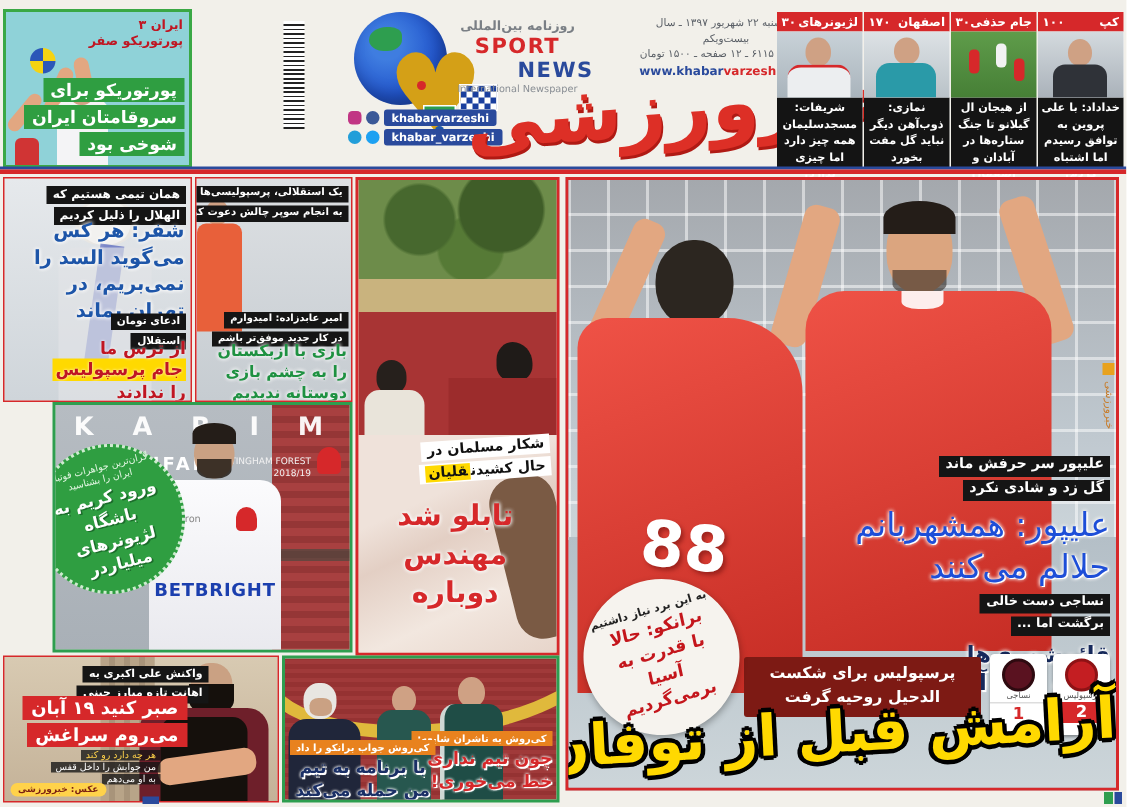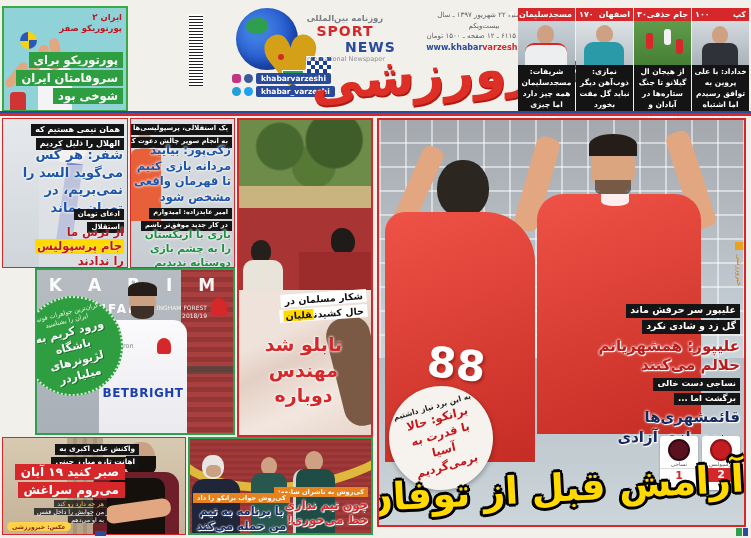--- a/index.html
+++ b/index.html
@@ -149,21 +149,21 @@
           <span>۱۷۰</span>
         </div>
       <div class="mini-photo" style="background:linear-gradient(#dde2e5,#b9c2c8);">
         <div class="photo-bit headcirc" style="left:20px;top:4px;width:17px;height:18px;"></div>
         <div class="photo-bit" style="left:8px;top:21px;width:40px;height:23px;background:#2a9aa8;border-radius:9px 9px 0 0;"></div>
       </div>
       <div class="mini-text">نمازی: ذوب‌آهن دیگر نباید گل مفت بخورد</div>
     </div>
     <div class="mini-col">
       <div class="mini-head">
-          <span>مسجدسلیمان</span>
+          <span>لژیونرهای</span>
           <span>۳۰</span>
         </div>
       <div class="mini-photo" style="background:linear-gradient(#c9d2d8,#a9b4bc);">
         <div class="photo-bit headcirc" style="left:19px;top:4px;width:17px;height:19px;"></div>
         <div class="photo-bit" style="left:7px;top:22px;width:42px;height:22px;background:#eceef0;border-radius:9px 9px 0 0;border-top:2px solid #d6282a;"></div>
       </div>
       <div class="mini-text">شریفات: مسجدسلیمان همه چیز دارد اما چیزی ندارد!</div>
     </div>
   </div>
 
@@ -191,21 +191,20 @@
     </div>
   </div>
 
   <div class="panel" style="left:130px; top:118px; width:105px; height:150px; border:1px solid #d6282a; background:linear-gradient(#dde0e3,#c6ccd1);">
     <div class="photo-bit headcirc" style="left:6px;top:14px;width:15px;height:17px;"></div>
     <div class="photo-bit" style="left:0;top:30px;width:30px;height:72px;background:#e8603a;border-radius:6px 6px 0 0;"></div>
     <div class="abs" style="right:2px; top:3px;">
       <span class="kbar" style="font-size:6.8px;">یک استقلالی، پرسپولیسی‌ها را</span>
       <span class="kbar" style="font-size:6.8px;">به انجام سوپر چالش دعوت کرد</span>
     </div>
-    <div class="abs quote" style="right:3px; left:2px; top:24px; color:#1d55a8; font-size:11.5px;">زکی‌پور: بیایید مردانه بازی کنیم تا قهرمان واقعی مشخص شود</div>
     <div class="abs" style="right:2px; top:87px;">
       <span class="kbar" style="font-size:6.6px;">امیر عابدزاده: امیدوارم</span>
       <span class="kbar" style="font-size:6.6px;">در کار جدید موفق‌تر باشم</span>
     </div>
     <div class="abs quote" style="right:3px; left:4px; top:108px; color:#1e9141; font-size:10.5px;">بازی با ازبکستان را به چشم بازی دوستانه ندیدیم</div>
   </div>
 
   <div class="panel rframe" style="left:237px; top:118px; width:136px; height:319px; background:#e6d8cd;">
     <div class="photo-bit" style="left:0;top:0;width:136px;height:66px;background:radial-gradient(circle at 30% 40%, #47682e 0 22%, transparent 24%),radial-gradient(circle at 70% 30%, #3f5d28 0 26%, transparent 28%),radial-gradient(circle at 55% 70%, #567a36 0 24%, transparent 26%),#6d8c4a;"></div>
     <div class="photo-bit" style="left:0;top:66px;width:136px;height:22px;background:#c9b37e;"></div>
@@ -318,21 +317,21 @@
     <div class="photo-bit" style="left:222px;top:74px;width:28px;height:12px;background:#fff;border-radius:0 0 40% 40%;opacity:.9;"></div>
 
     <div class="photo-bit fleshblock" style="left:28px;top:24px;width:22px;height:88px;transform:rotate(24deg);"></div>
     <div class="photo-bit" style="left:58px;top:40px;width:52px;height:58px;background:#2c2620;border-radius:48%;"></div>
     <div class="photo-bit redshirt" style="left:6px;top:92px;width:150px;height:250px;border-radius:20px 50px 0 0;"></div>
     <div class="abs" style="left:48px;top:220px;color:#fff;font-weight:bold;font-size:42px;transform:rotate(6deg);direction:ltr;text-shadow:2px 2px 3px rgba(120,20,16,.6);">88</div>
 
     <div class="abs" style="right:4px; top:182px; text-align:right;">
       <span class="kbar" style="font-size:9.5px;">علیپور سر حرفش ماند</span>
       <span class="kbar" style="font-size:9.5px;">گل زد و شادی نکرد</span>
-      <div style="color:#b91c1c;font-weight:bold;font-size:15px;line-height:1.3;margin-top:3px;text-shadow:0 0 3px #fff,0 0 3px #fff,1px 1px 0 #fff;">
+      <div style="color:#1d4ed8;font-weight:normal;font-size:22px;line-height:1.3;margin-top:3px;text-shadow:0 0 3px #fff,0 0 3px #fff,1px 1px 0 #fff;">
         <div>علیپور: همشهریانم</div>
         <div>حلالم می‌کنند</div>
       </div>
       <span class="kbar" style="font-size:8.5px;">نساجی دست خالی</span>
       <span class="kbar" style="font-size:8.5px;">برگشت اما ...</span>
       <div style="color:#16295c;font-weight:bold;font-size:15px;line-height:1.3;margin-top:3px;text-shadow:0 0 3px #fff,0 0 3px #fff,1px 1px 0 #fff;">
         <div>قائمشهری‌ها</div>
         <div>برنده بازی آزادی</div>
       </div>
     </div>
@@ -341,20 +340,25 @@
       <div style="width:22px;height:22px;border-radius:50%;background:#c41e22;margin:3px auto 0;border:2px solid #8e1215;"></div>
       <div style="font-size:5.5px;color:#555;">پرسپولیس</div>
       <div style="background:#d6282a;color:#fff;font-weight:bold;font-size:11px;line-height:14px;margin-top:1px;direction:ltr;">2</div>
     </div>
     <div class="abs" style="right:46px; top:316px; width:38px; height:54px; background:#fff; border-radius:3px; text-align:center; box-shadow:0 1px 2px rgba(0,0,0,.35);">
       <div style="width:22px;height:22px;border-radius:50%;background:#5a1220;margin:3px auto 0;border:2px solid #2e0a10;"></div>
       <div style="font-size:5.5px;color:#555;">نساجی</div>
       <div style="background:#fff;color:#d6282a;font-weight:bold;font-size:11px;line-height:13px;margin-top:1px;border-top:1px solid #ddd;direction:ltr;">1</div>
     </div>
 
+    <div class="abs" style="right:90px; top:318px; width:158px; background:#7d1a14; color:#fff; font-weight:bold; font-size:10.5px;
+                text-align:center; line-height:1.5; padding:4px 4px; border-radius:2px;">
+      <div>پرسپولیس برای شکست</div>
+      <div>الدحیل روحیه گرفت</div>
+    </div>
 
     <div class="abs" style="left:10px; top:266px; width:104px; height:104px; border-radius:50%; background:#f6f3ee;
                 transform:rotate(-16deg); box-shadow:0 2px 5px rgba(0,0,0,.3); display:flex; flex-direction:column;
                 align-items:center; justify-content:center; text-align:center; padding:10px;">
       <div style="font-size:7.5px;color:#222;font-weight:bold;">به این برد نیاز داشتیم</div>
       <div style="color:#c4161c;font-weight:bold;font-size:11.5px;line-height:1.4;transform:skewX(-4deg);">
         <div>برانکو: حالا</div>
         <div>با قدرت به آسیا</div>
         <div>برمی‌گردیم</div>
       </div>

